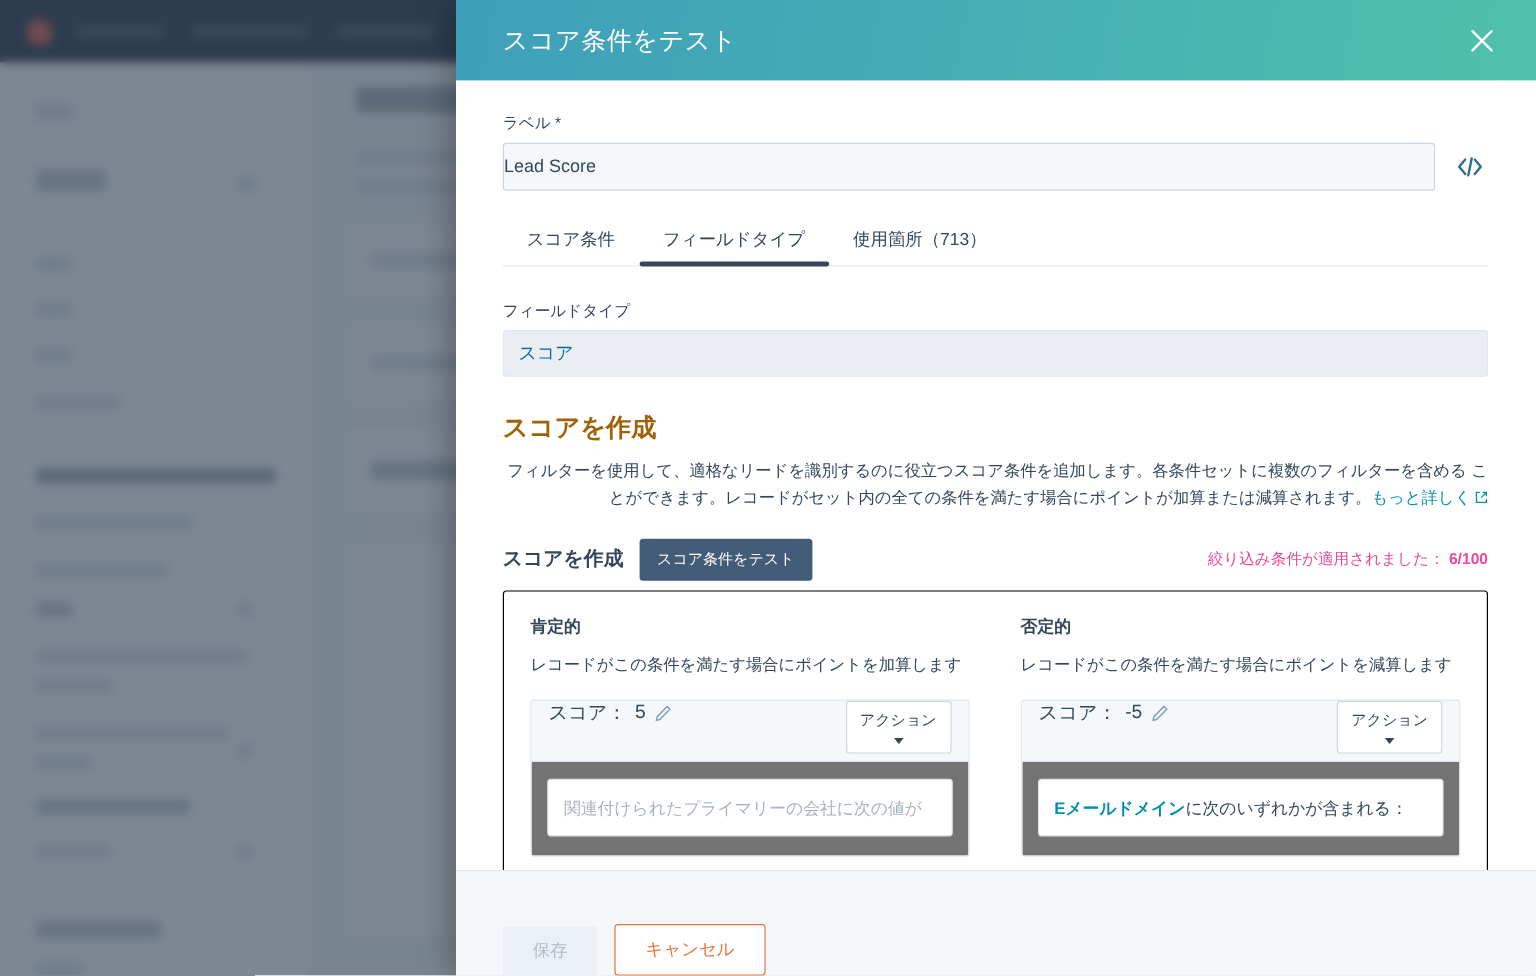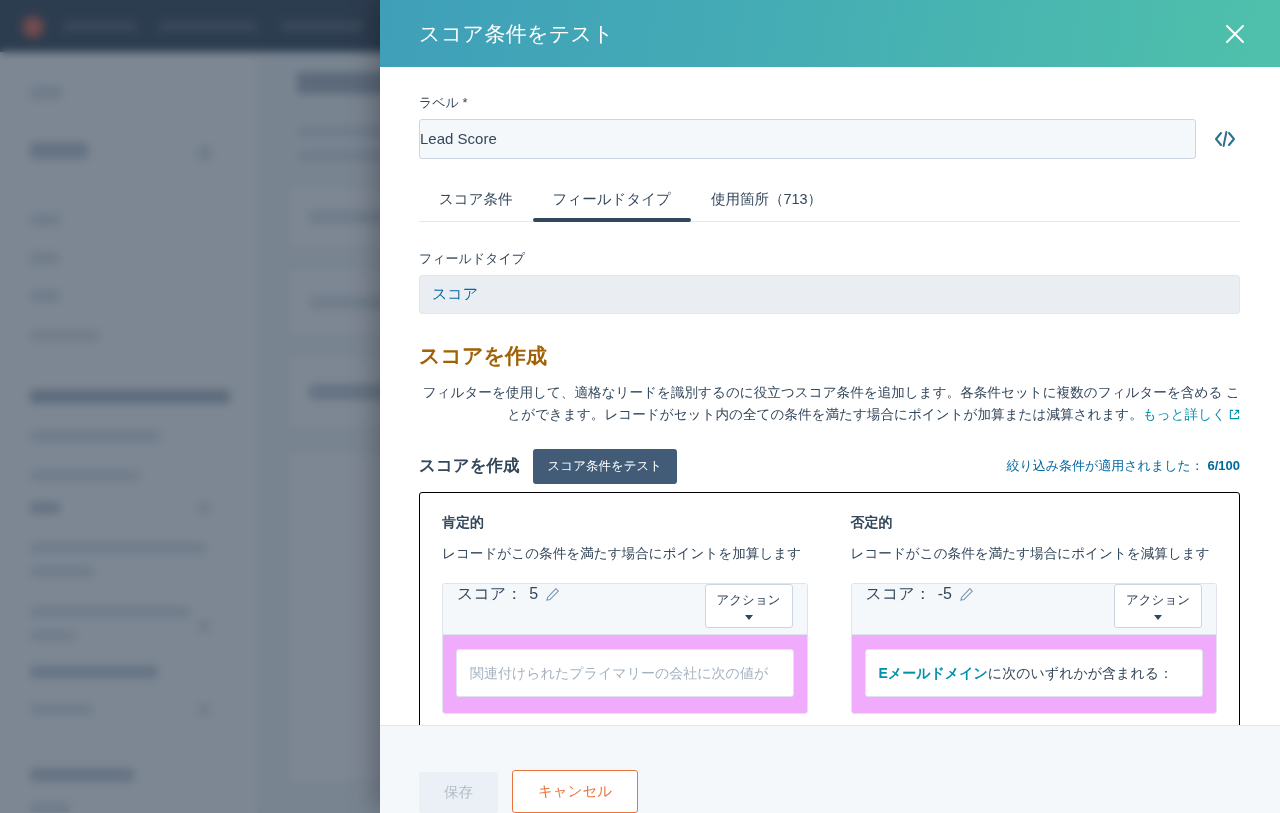--- a/index.html
+++ b/index.html
@@ -157,21 +157,21 @@
     display: flex; align-items: center; gap: 13px;
   }
   .cond-title { font-size: 16.5px; font-weight: 700; color: #33475b; }
   .test-btn {
     background: #425b76; color: #ffffff;
     border: none; border-radius: 3px;
     font-size: 12.5px; font-family: inherit;
     padding: 9px 15px; cursor: pointer;
   }
   .filters-count {
-    margin-left: auto; font-size: 13px; color: #0369a1;
+    margin-left: auto; font-size: 13px; color: #ec4899;
   }
   .filters-count b { font-weight: 700; }
 
   .cond-card {
     margin-top: 8px;
     border: 1px solid #000000;
     border-radius: 3px;
     background: #ffffff;
     display: flex;
     height: 280px;
@@ -201,21 +201,21 @@
   .pencil-icon { color: #7c98b6; display: inline-flex; cursor: pointer; }
   .action-btn {
     background: #ffffff; border: 1px solid #cbd6e2; border-radius: 3px;
     color: #33475b; font-size: 12.5px; font-family: inherit;
     padding: 7px 11px; cursor: pointer;
     display: flex; align-items: center; gap: 6px; flex-direction: column;
   }
   .caret { border-left: 4px solid transparent; border-right: 4px solid transparent;
            border-top: 5px solid #33475b; display: inline-block; }
 
-  .score-box-body { padding: 14px 13px 16px 13px; background: #f0abfc; }
+  .score-box-body { padding: 14px 13px 16px 13px; background: #737373; }
   .filter-row {
     border: 1px solid #dfe3eb; border-radius: 3px;
     background: #ffffff;
     padding: 13px 13px;
     font-size: 14px; color: #33475b;
     line-height: 1.45;
     white-space: nowrap; overflow: hidden;
   }
   .filter-row.placeholder { color: #a5b2c0; }
   .filter-row .prop { color: #0091ae; font-weight: 700; }

